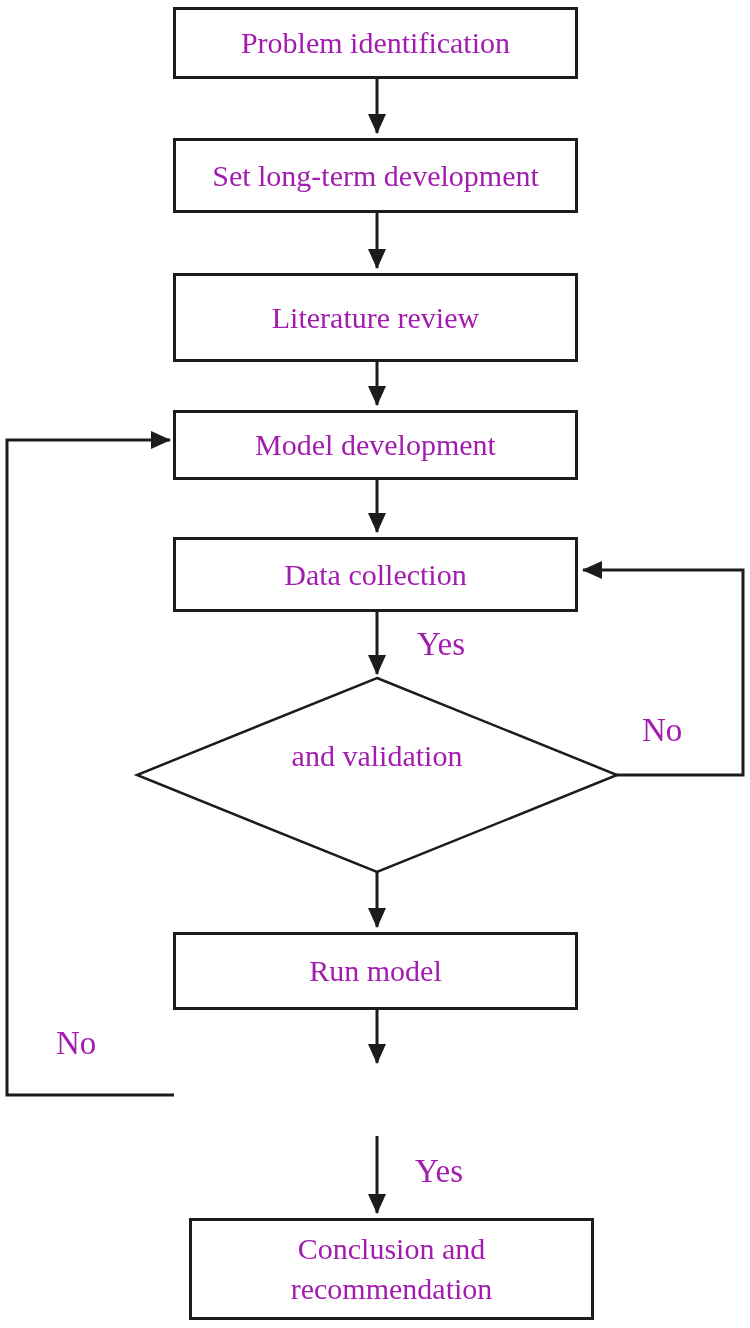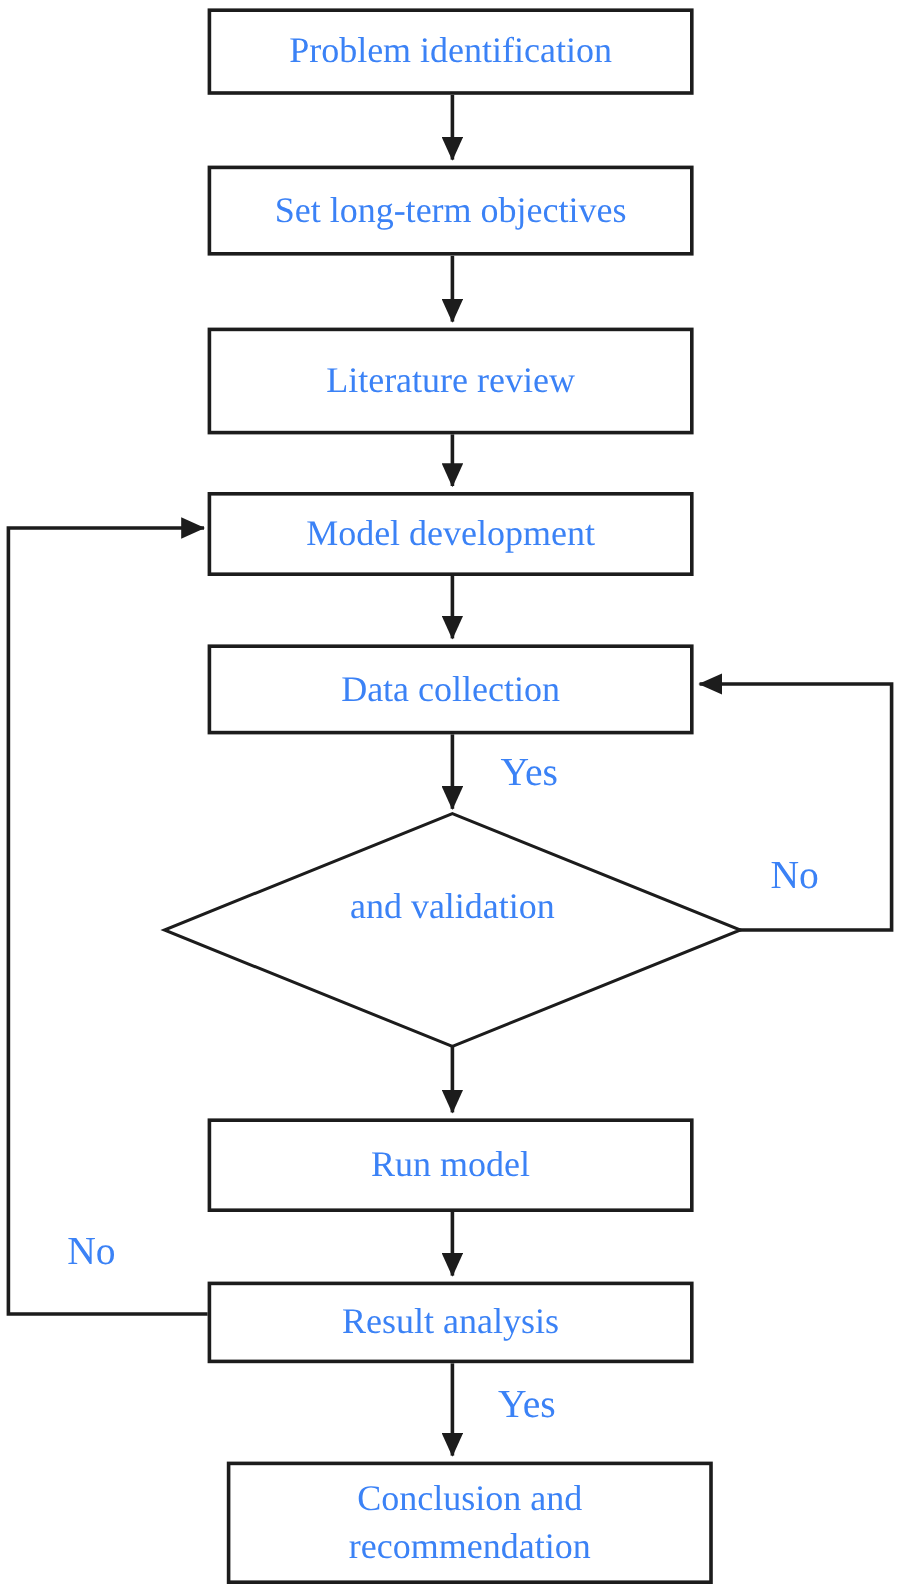--- a/index.html
+++ b/index.html
@@ -2,21 +2,21 @@
 <html><head>
 <meta charset="utf-8">
 <style>
   html, body { margin: 0; padding: 0; background: #ffffff; }
   .canvas {
     position: relative;
     width: 750px;
     height: 1328px;
     background: #ffffff;
     font-family: "Liberation Serif", serif;
-    color: #3b82f6;
+    color: #a21caf;
     overflow: hidden;
   }
   .connectors {
     position: absolute;
     top: 0; left: 0;
   }
   .node {
     position: absolute;
     left: 173px;
     width: 405px;
@@ -74,36 +74,33 @@
 
     <polyline points="174,1095 7,1095 7,440 170,440" fill="none" stroke="#1c1c1c" stroke-width="3" marker-end="url(#arrowhead)"></polyline>
 
     <polygon points="377,678 617,775 377,872 137,775" fill="#ffffff" stroke="#1c1c1c" stroke-width="2.5"></polygon>
   </svg>
 
   <div class="node" style="top:7px;    height:72px;">
     <span>Problem identification</span>
   </div>
   <div class="node" style="top:138px;  height:75px;">
-    <span>Set long-term objectives</span>
+    <span>Set long-term development</span>
   </div>
   <div class="node" style="top:273px;  height:89px;">
     <span>Literature review</span>
   </div>
   <div class="node" style="top:410px;  height:70px;">
     <span>Model development</span>
   </div>
   <div class="node" style="top:537px;  height:75px;">
     <span>Data collection</span>
   </div>
   <div class="node" style="top:932px;  height:78px;">
     <span>Run model</span>
-  </div>
-  <div class="node" style="top:1068px; height:68px;">
-    <span>Result analysis</span>
   </div>
   <div class="node" style="top:1218px; height:102px;margin-left:16px;">
     <span>Conclusion and</span>
     <span>recommendation</span>
   </div>
 
   <div class="diamond-label">
     <span>and validation</span>
   </div>
 

